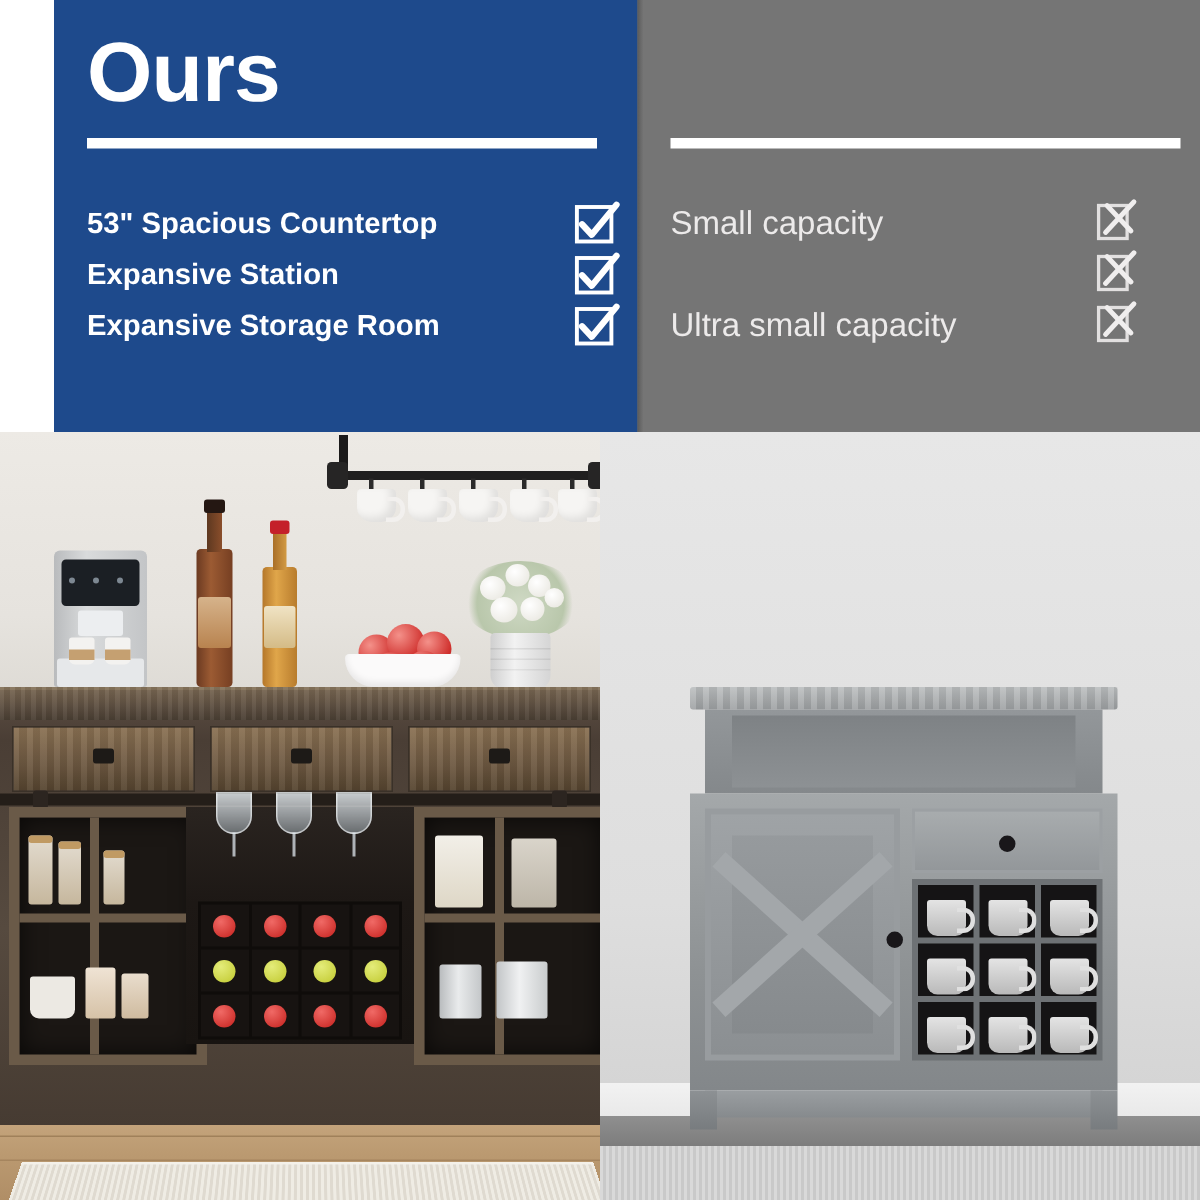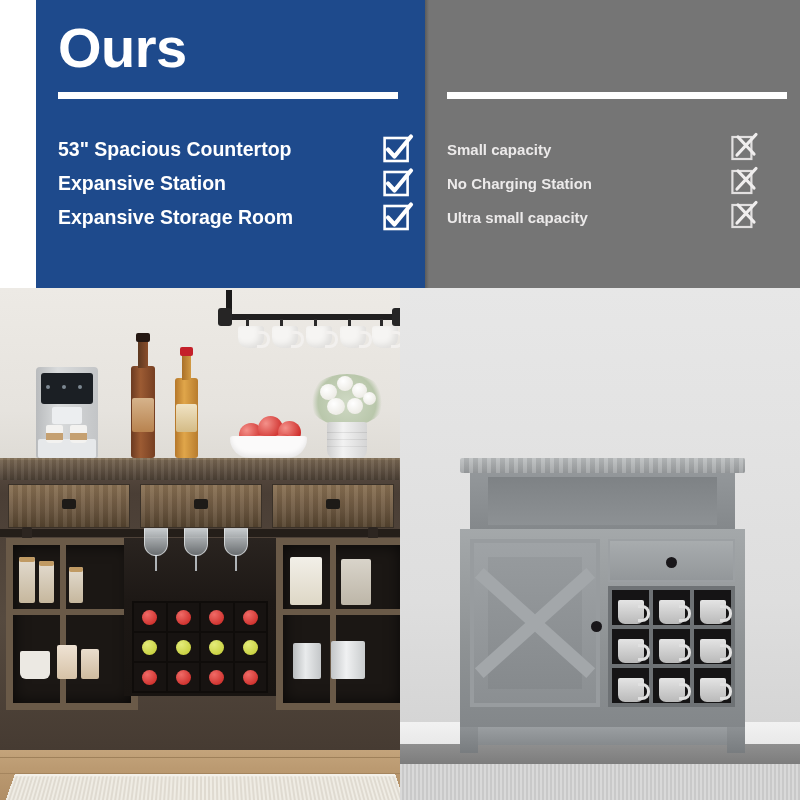--- a/index.html
+++ b/index.html
@@ -21,21 +21,21 @@
   .other-title{left:24px;top:20px;font-size:56px;}
 
   .rule{position:absolute;height:7px;background:#ffffff;}
   .ours-rule{left:22px;top:92px;width:340px;}
   .other-rule{left:22px;top:92px;width:340px;}
 
   .feat-list{position:absolute;left:22px;top:132px;width:100%;}
   .feat-row{position:relative;height:34px;display:flex;align-items:center;}
   .feat-label{color:#ffffff;font-size:19.5px;white-space:nowrap;}
   .ours .feat-label{font-weight:bold;}
-  .other .feat-label{font-weight:bold;color:#eceaea;font-size:15px;}
+  .other .feat-label{font-weight:normal;color:#eceaea;font-size:22px;}
 
   
   .mark{position:absolute;}
   .ours .mark{left:325px;top:2px;width:29px;height:29px;}
   .other .mark{left:284px;top:1px;width:26px;height:28px;}
   .mark svg{display:block;overflow:visible;}
 
   
   .photos{position:absolute;left:0;top:288px;width:800px;height:512px;}
   .photo{position:absolute;top:0;height:512px;overflow:hidden;}
@@ -241,21 +241,20 @@
           <span class="mark">
             <svg width="26" height="28" viewBox="0 0 26 28">
               <rect x="1.4" y="4" width="19" height="22" fill="none" stroke="#e2e0e0" stroke-width="2.2"></rect>
               <path d="M6 22 L25 1.5" fill="none" stroke="#f0eeee" stroke-width="3.2" stroke-linecap="round"></path>
               <path d="M7 4 L23 21" fill="none" stroke="#f0eeee" stroke-width="3.2" stroke-linecap="round"></path>
             </svg>
           </span>
         </div>
 
         <div class="feat-row">
-          <span class="feat-label">No Charging Station</span>
           <span class="mark">
             <svg width="26" height="28" viewBox="0 0 26 28">
               <rect x="1.4" y="4" width="19" height="22" fill="none" stroke="#e2e0e0" stroke-width="2.2"></rect>
               <path d="M6 22 L25 1.5" fill="none" stroke="#f0eeee" stroke-width="3.2" stroke-linecap="round"></path>
               <path d="M7 4 L23 21" fill="none" stroke="#f0eeee" stroke-width="3.2" stroke-linecap="round"></path>
             </svg>
           </span>
         </div>
 
         <div class="feat-row">

